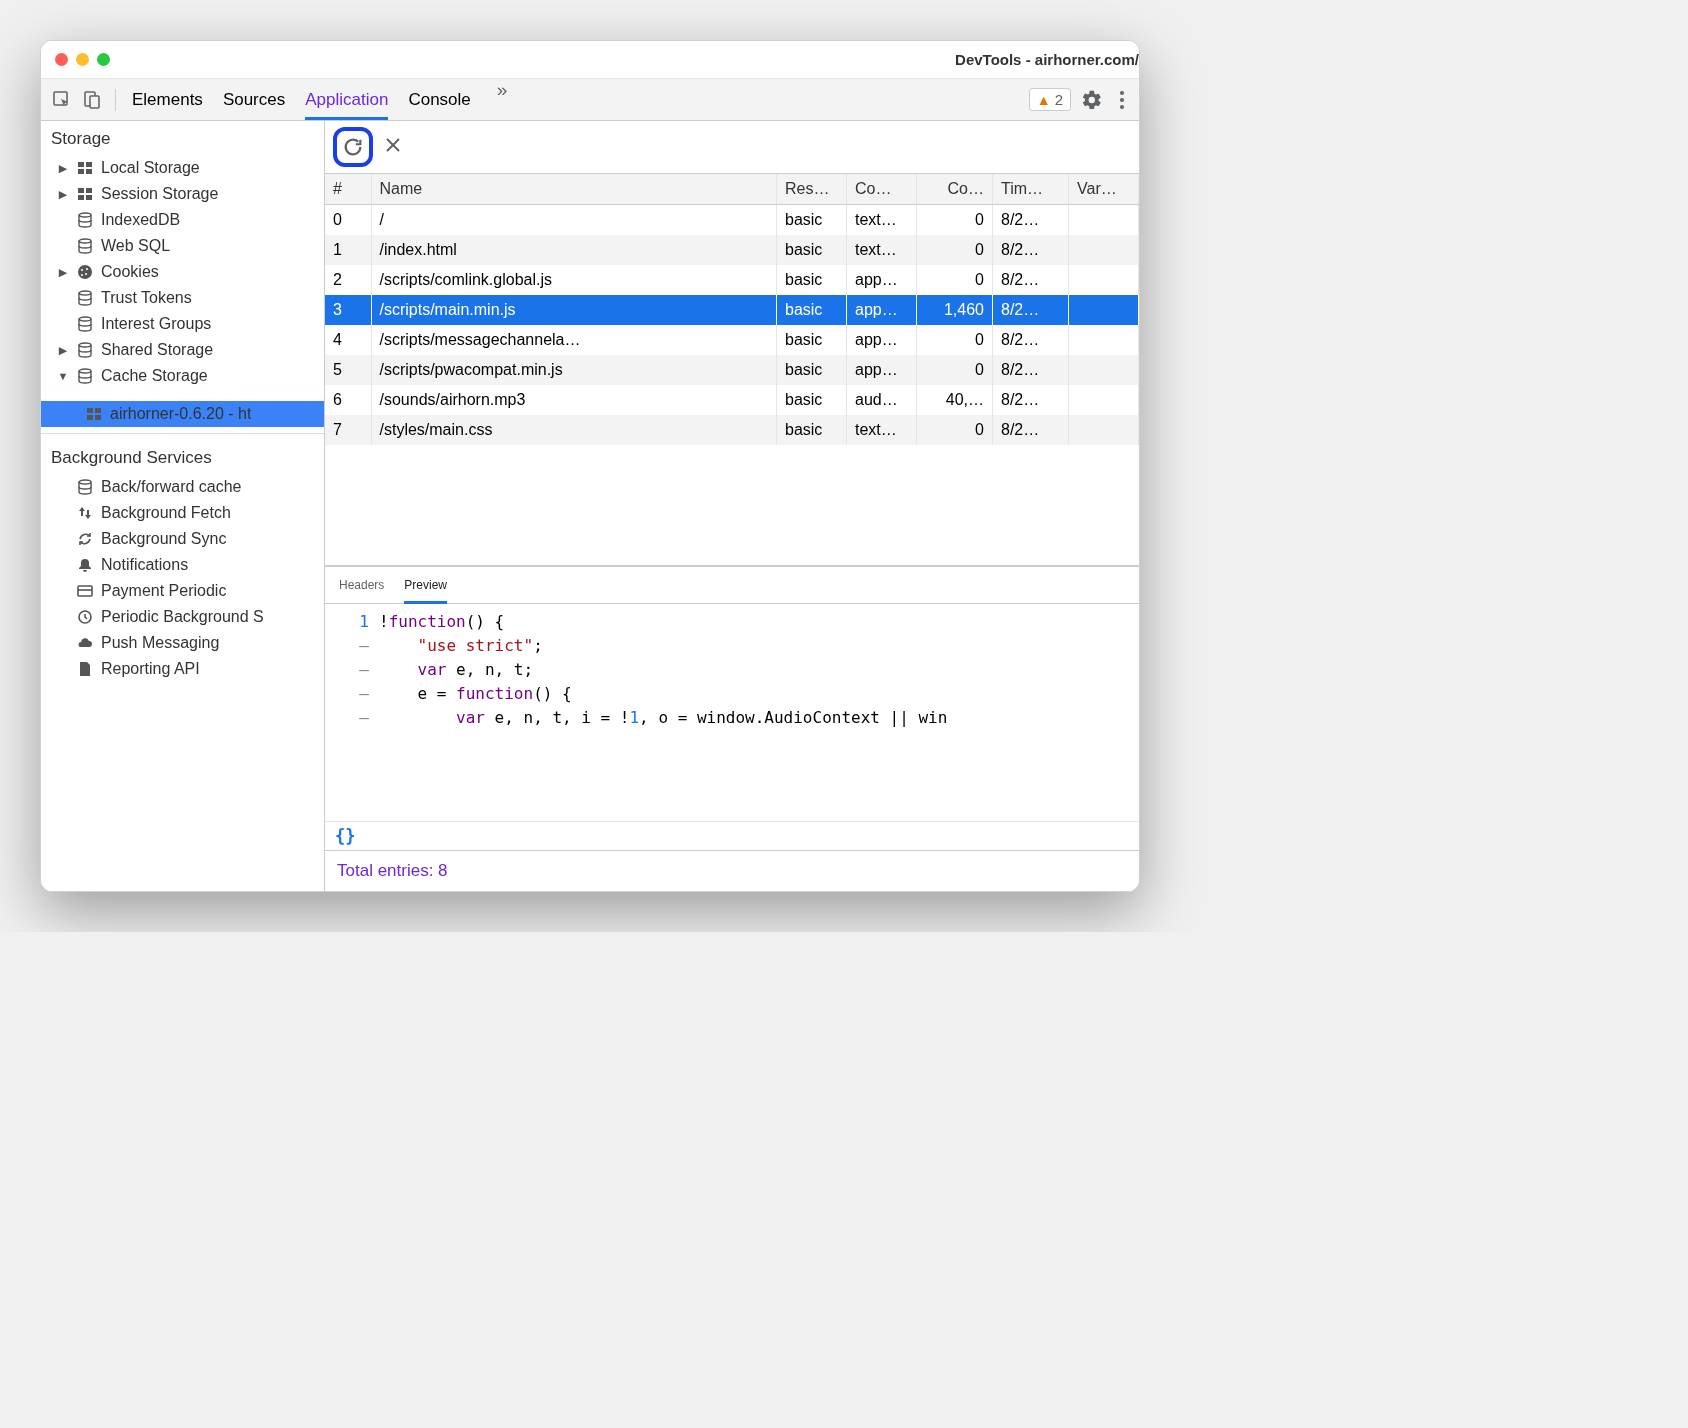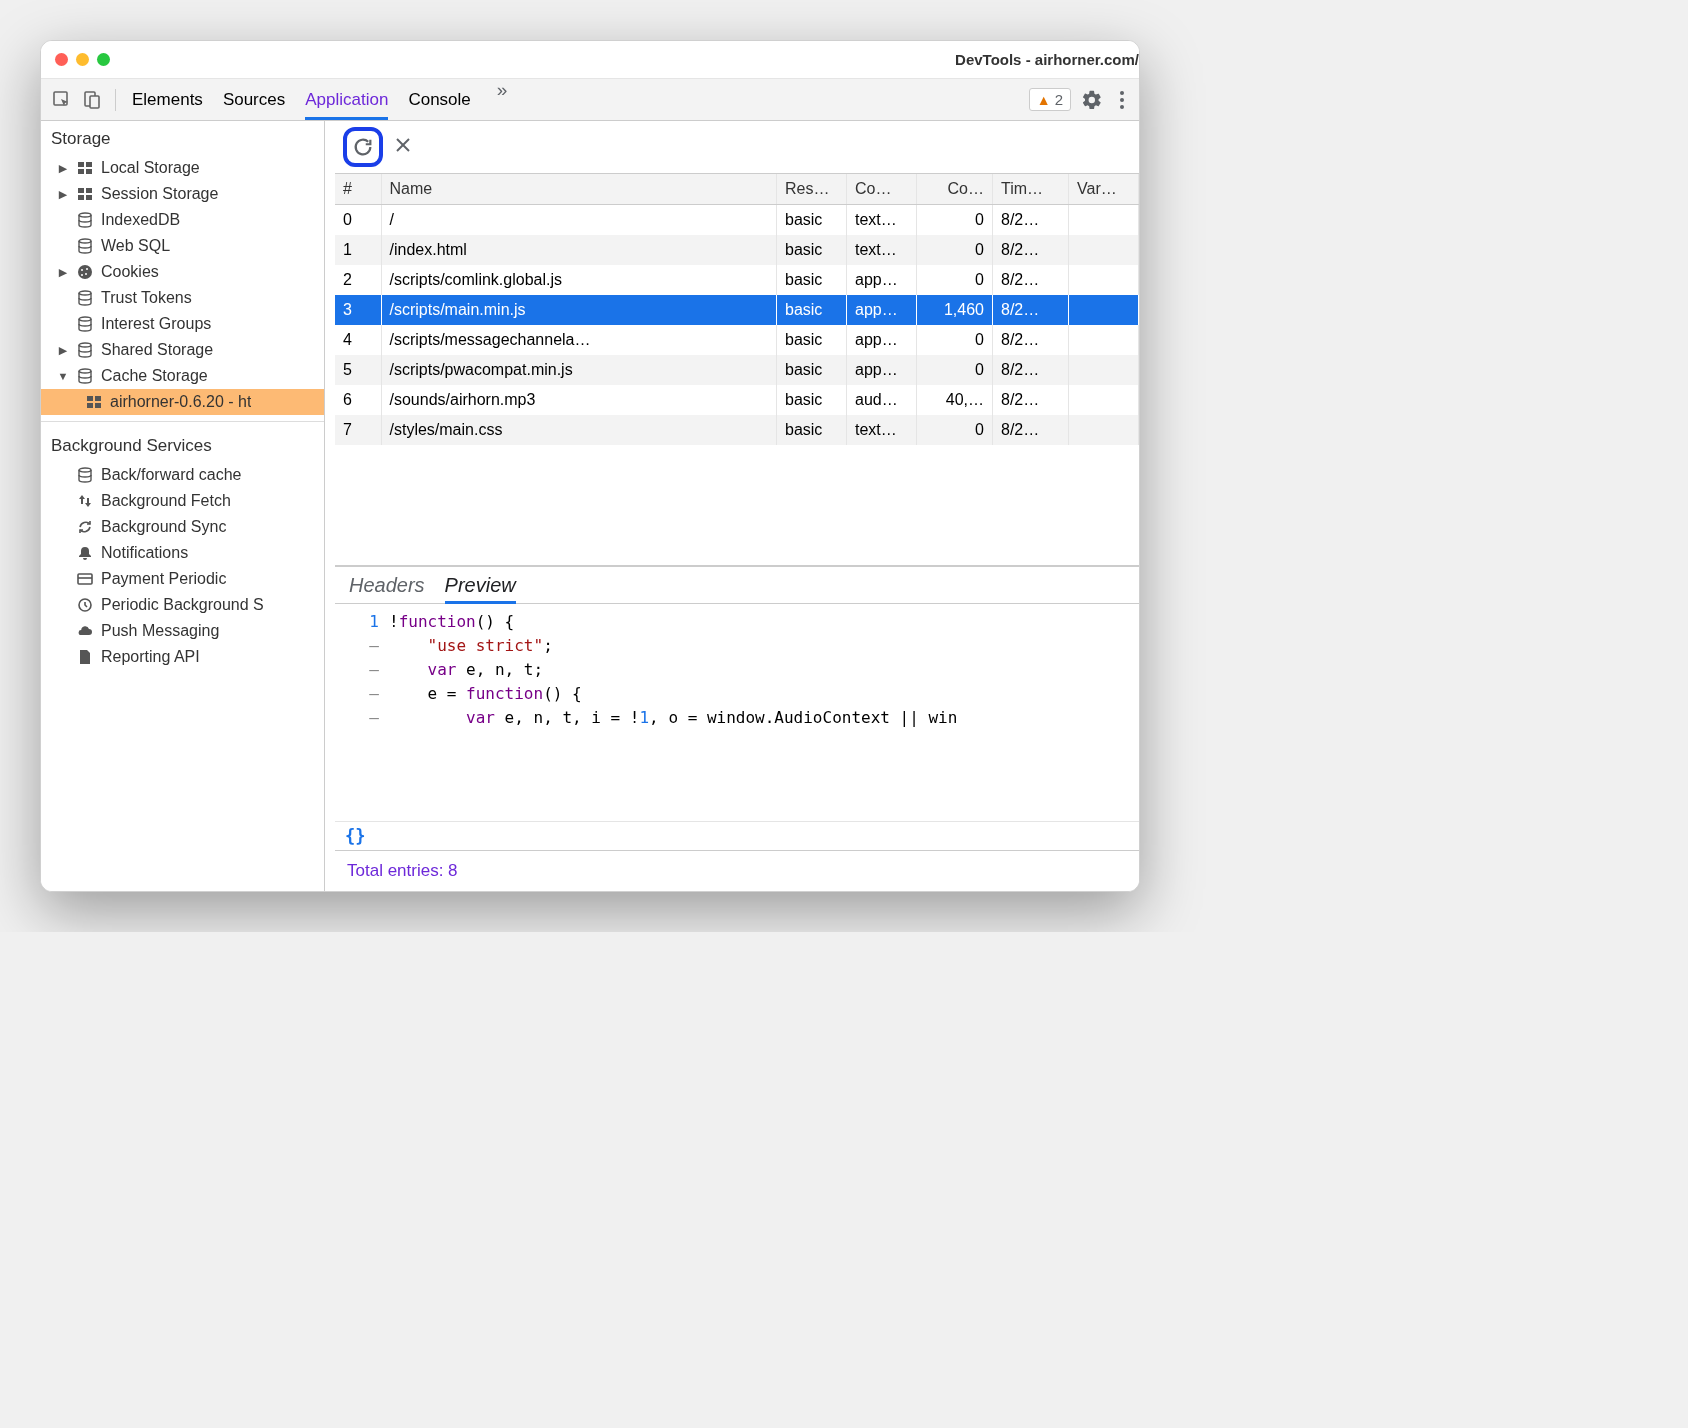--- a/index.html
+++ b/index.html
@@ -42,54 +42,54 @@
 .tb-ico { width: 26px; height: 26px; display:flex; align-items:center; justify-content:center; color:#666; cursor:pointer;}
 .tb-divider { width:1px; height:22px; background:#ccc; margin:0 6px;}
 .tabs { display:flex; gap: 20px; margin-left: 6px; flex:1; align-items:stretch; height:100%;}
 .tab { display:flex; align-items:center; color:#000000; font-size:17px; cursor:pointer; position:relative;}
 .tab.active { color:#6d28d9; }
 .tab.active::after { content:""; position:absolute; bottom:0; left:0; right:0; height:3px; background:#1a73e8;}
 .overflow { color:#5f6368; font-size:19px; padding:0 6px; cursor:pointer;}
 .warn-badge { display:flex; align-items:center; gap:4px; border:1px solid #ccc; border-radius:3px; padding:2px 7px; font-size:15px; color:#5f6368; background:#fff;}
 .warn-tri { color:#e37400; font-size:14px;}
 .settings-ico, .more-ico { color:#5f6368; cursor:pointer; padding:0 6px; display:flex; align-items:center;}
-.body { display:flex; height: 770px; gap: 10px; }
+.body { display:flex; height: 770px; }
 .sidebar {
   width: 284px;
   border-right: 1px solid #ccc;
   overflow-y: auto;
   background:#fff;
   font-size: 16px;
   color:#333;
 }
 .side-group-h { padding: 8px 10px 6px 10px; color:#333; font-size:17px; }
 .side-item { display:flex; align-items:center; gap:7px; padding: 4px 6px 4px 16px; cursor:pointer; white-space:nowrap; overflow:hidden;}
 .side-item .arrow { width:12px; display:inline-flex; justify-content:center; color:#555; font-size:11px;}
 .side-item .arrow.none { visibility:hidden;}
-.side-item.selected { background:#fdba74;}
+.side-item.selected { background:#3b82f6;margin-top:12px;}
 .side-item .lbl { overflow:hidden; text-overflow:ellipsis;}
 .side-hr { border:none; border-top:1px solid #ddd; margin:6px 0;}
 .ico { width:18px; height:18px; display:inline-flex; align-items:center; justify-content:center; color:#555;}
 .main { flex:1; display:flex; flex-direction:column; min-width:0;}
 .filterbar { display:flex; align-items:center; gap:8px; padding:6px 8px; border-bottom:1px solid #ccc; background:#fff;}
 .refresh-hl { border:4px solid #1a3ee8; border-radius:12px; width:40px; height:40px; display:flex; align-items:center; justify-content:center; color:#5f6368; cursor:pointer;}
 .clear-btn { color:#5f6368; cursor:pointer; font-size:18px; padding:0 4px;}
 .filter-input { flex:1; border:1px solid #ccc; padding:6px 10px; font-size:16px; color:#333; background:#fff;}
 .filter-input::placeholder{color:#888;}
 .table-wrap { flex:0 0 auto; border-bottom:1px solid #ccc; }
 table { width:100%; border-collapse:collapse; table-layout:fixed; font-size:16px;}
 th,td { text-align:left; padding:6px 8px; border-right:1px solid #e5e5e5; white-space:nowrap; overflow:hidden; text-overflow:ellipsis;}
 th { background:#f3f3f3; border-bottom:1px solid #ccc; color:#333; font-weight:400;}
 tbody tr:nth-child(even){background:#f3f3f3;}
 tbody tr.selected { background:#1a73e8; color:#fff;}
 tbody tr.selected td{border-right-color: rgba(255,255,255,0.25);}
 td.num,th.num{ text-align:right;}
 .spacer-rows { height:120px; background:#fff;}
 .detail-tabs { display:flex; gap:20px; padding:0 14px; border-top:1px solid #ccc; border-bottom:1px solid #ccc; background:#fff; height:38px;}
-.dtab{ display:flex; align-items:center; color:#5f6368; font-size:20px; cursor:pointer; position:relative;font-style:italic;}
+.dtab{ display:flex; align-items:center; color:#5f6368; font-size:12px; cursor:pointer; position:relative;}
 .dtab.active{ color:#202124;}
 .dtab.active::after{content:"";position:absolute;bottom:-1px;left:0;right:0;height:3px;background:#1a73e8;}
 .code-view { flex:1; overflow:auto; background:#fff; font-family: Menlo, Consolas, monospace; font-size:16px; display:flex;}
 .gutter { width:54px; text-align:right; padding:6px 10px 6px 0; color:#888; user-select:none; line-height:1.5;}
 .gutter .ln:first-child{color:#1a73e8;}
 .codelines { padding:6px 0; line-height:1.5; white-space:pre; overflow:hidden;}
 .tok-kw{color:#708;}
 .tok-str{color:#a31515;}
 .tok-fn{color:#1a73e8;}
 .pretty { padding:4px 10px; color:#1a73e8; font-family:Menlo,monospace; font-weight:600; border-top:1px solid #e5e5e5; background:#fff; font-size:17px; cursor:pointer;}

